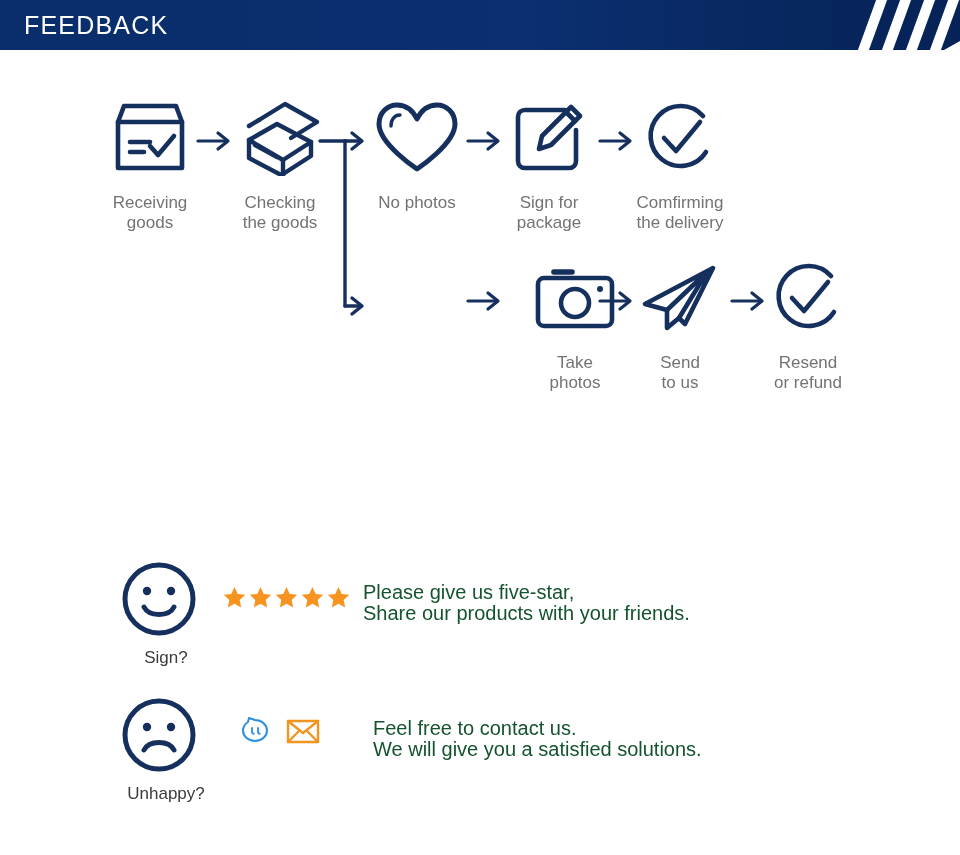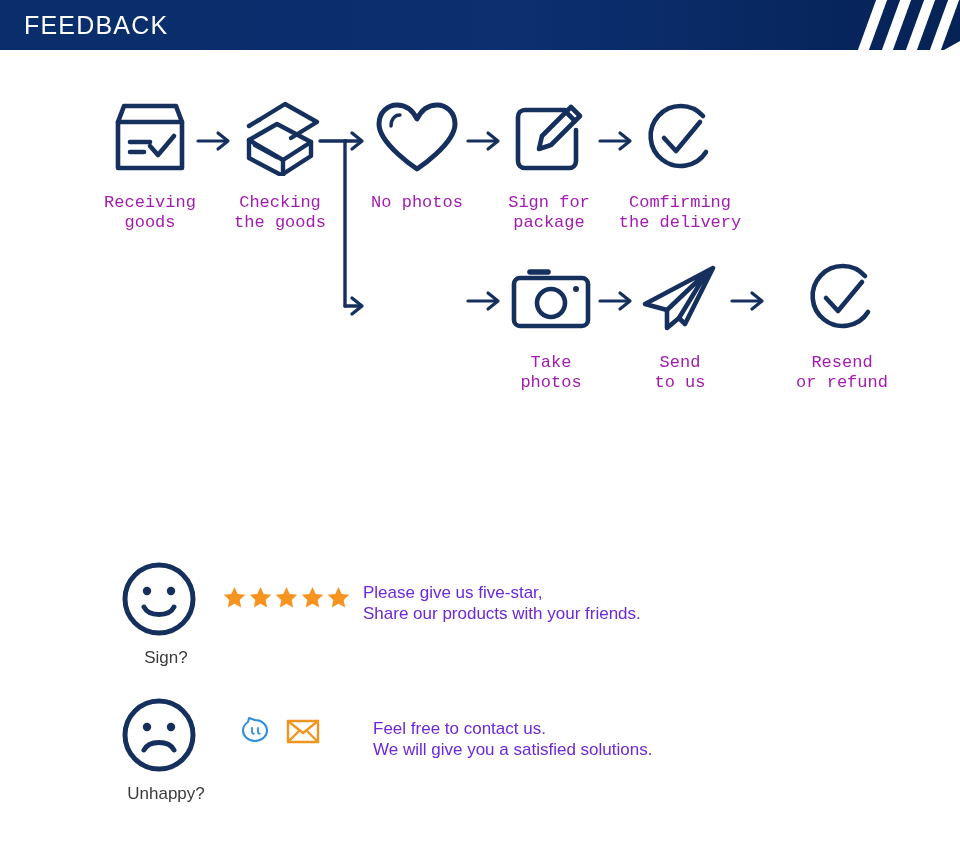--- a/index.html
+++ b/index.html
@@ -39,38 +39,38 @@
 
   #banner-returns { top:0; }
   #banner-feedback { top:458px; }
 
   
   .flow { position:absolute; left:0; top:50px; width:960px; height:408px; }
 
   .node { position:absolute; text-align:center; }
   .node .icon { height:86px; display:flex; align-items:center; justify-content:center; }
   .node .label {
-    margin-top:12px; color:#a21caf; font-size:17px; line-height:20px;
-    font-family:Liberation Mono, monospace; white-space:pre-line;
+    margin-top:12px; color:#737373; font-size:17px; line-height:20px;
+    font-family:Liberation Sans, sans-serif; white-space:pre-line;
   }
 
   .arrow { position:absolute; }
 
   
   .feedback { position:absolute; left:0; top:508px; width:960px; height:347px; }
   .fb-row { position:absolute; left:0; width:960px; }
   .fb-face { position:absolute; text-align:center; }
   .fb-face .caption {
     margin-top:10px; color:#3b3b3b; font-size:17px;
     font-family:"Liberation Sans", sans-serif;
   }
   .fb-mid { position:absolute; display:flex; align-items:center; gap:16px; }
   .stars { display:flex; gap:1px; }
   .fb-text {
-    position:absolute; color:#6d28d9; font-size:17px; line-height:21px;
+    position:absolute; color:#14532d; font-size:20px; line-height:21px;
     font-family:"Liberation Sans", sans-serif; white-space:pre-line;
   }
 
   svg { display:block; }
 </style>
 </head>
 <body>
 
 <div class="page">
 
@@ -154,21 +154,21 @@
             <path d="M63 16 A30 30 0 0 1 66 52" opacity="0"></path>
             <polyline points="24,38 36,51 60,22"></polyline>
           </g>
         </svg>
       </div>
       <div class="label">Comfirming
 the delivery</div>
     </div>
 
 
-    <div class="node" style="left:489px; top:205px; width:124px;">
+    <div class="node" style="left:513px; top:205px; width:124px;">
       <div class="icon">
         <svg width="86" height="72" viewBox="0 0 86 72">
           <g fill="none" stroke="#16305e" stroke-width="4.6" stroke-linecap="round" stroke-linejoin="round">
             <rect x="6" y="16" width="74" height="48" rx="6"></rect>
             <circle cx="43" cy="41" r="14"></circle>
             <line x1="22" y1="10" x2="40" y2="10" stroke-width="5.6"></line>
             <circle cx="68" cy="27" r="3" fill="#16305e" stroke="none"></circle>
           </g>
         </svg>
       </div>
@@ -182,21 +182,21 @@
           <g fill="none" stroke="#16305e" stroke-width="4.6" stroke-linecap="round" stroke-linejoin="round">
             <path d="M76 6 L8 42 L30 48 L70 10 L42 56 L48 62 Z"></path>
             <path d="M30 48 L30 66 L42 56"></path>
           </g>
         </svg>
       </div>
       <div class="label">Send
 to us</div>
     </div>
 
-    <div class="node" style="left:780px; top:205px; width:124px;">
+    <div class="node" style="left:746px; top:205px; width:124px;">
       <div class="icon">
         <svg width="80" height="76" viewBox="0 0 80 76">
           <g fill="none" stroke="#16305e" stroke-width="4.6" stroke-linecap="round" stroke-linejoin="round">
             <path d="M63 16 A30 30 0 1 0 66 52"></path>
             <polyline points="24,38 36,51 60,22"></polyline>
           </g>
         </svg>
       </div>
       <div class="label">Resend
 or refund</div>

